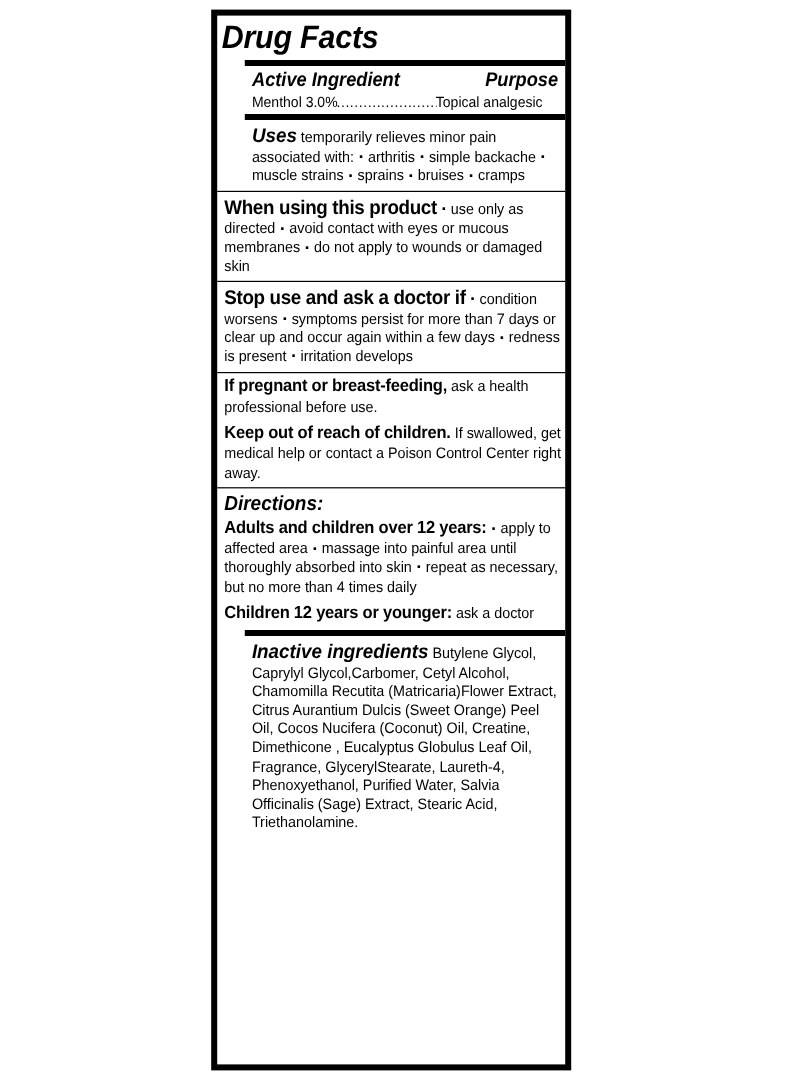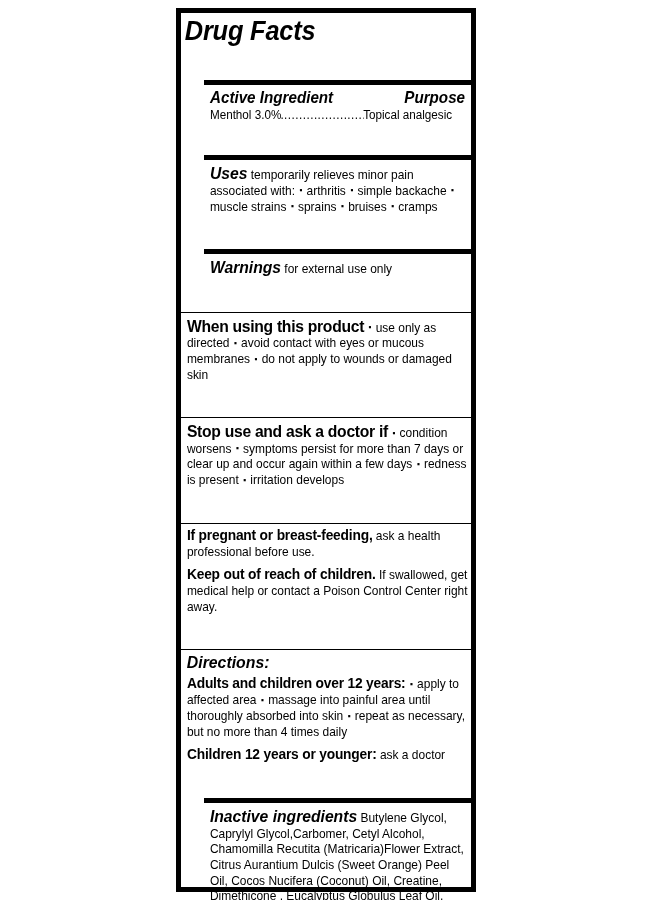--- a/index.html
+++ b/index.html
@@ -19,21 +19,20 @@
     position: absolute;
     left: 176px;
     top: 8px;
     width: 300px;
     height: 884px;
     box-sizing: border-box;
     border: 5px solid #000;
     background: #fff;
     display: flex;
     flex-direction: column;
-    gap: 30px;
   }
 
   
   .block {
     padding: 0 4px;
   }
   .thick-sep {
     border-top: 5px solid #000;
     margin-left: 23px;
   }
@@ -152,25 +151,20 @@
       <span class="lead-italic">Uses</span><span> temporarily relieves minor pain associated with:</span>
       <span><span class="bullet">▪</span> <span>arthritis</span></span>
       <span><span class="bullet">▪</span> <span>simple backache</span></span>
       <span><span class="bullet">▪</span> <span>muscle strains</span></span>
       <span><span class="bullet">▪</span> <span>sprains</span></span>
       <span><span class="bullet">▪</span> <span>bruises</span></span>
       <span><span class="bullet">▪</span> <span>cramps</span></span>
     </div>
   </div>
 
-  <div class="block thick-sep">
-    <div class="para">
-      <span class="lead-italic">Warnings</span><span> for external use only</span>
-    </div>
-  </div>
 
   <div class="block thin-sep">
     <div class="para">
       <span class="lead-bold">When using this product</span>
       <span><span class="bullet">▪</span> <span>use only as directed</span></span>
       <span><span class="bullet">▪</span> <span>avoid contact with eyes or mucous membranes</span></span>
       <span><span class="bullet">▪</span> <span>do not apply to wounds or damaged skin</span></span>
     </div>
   </div>
 

